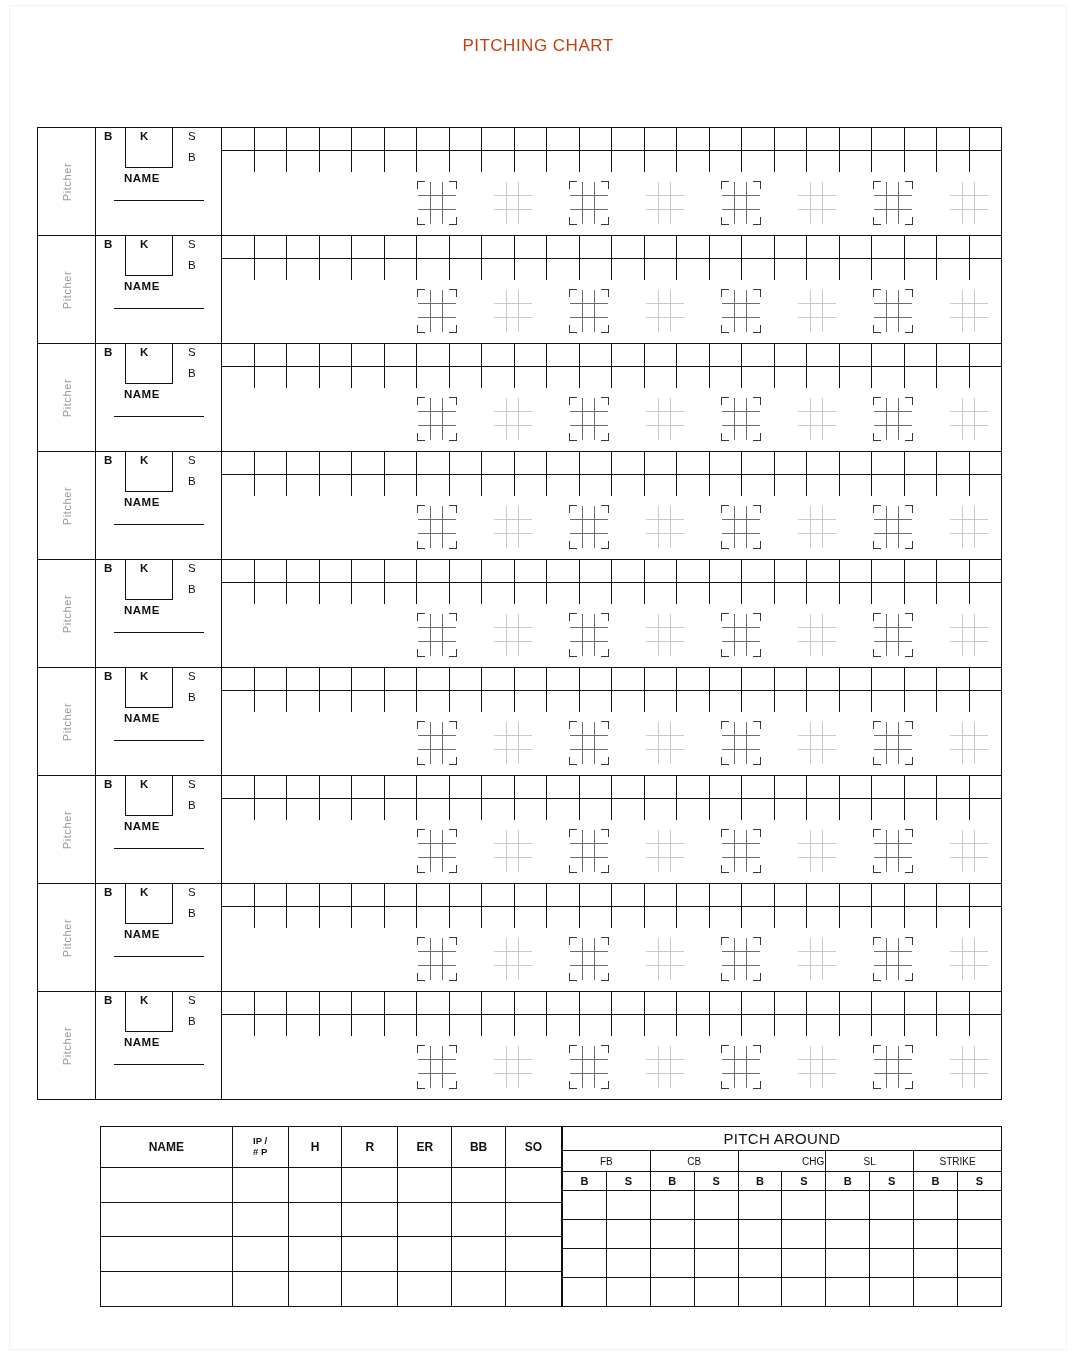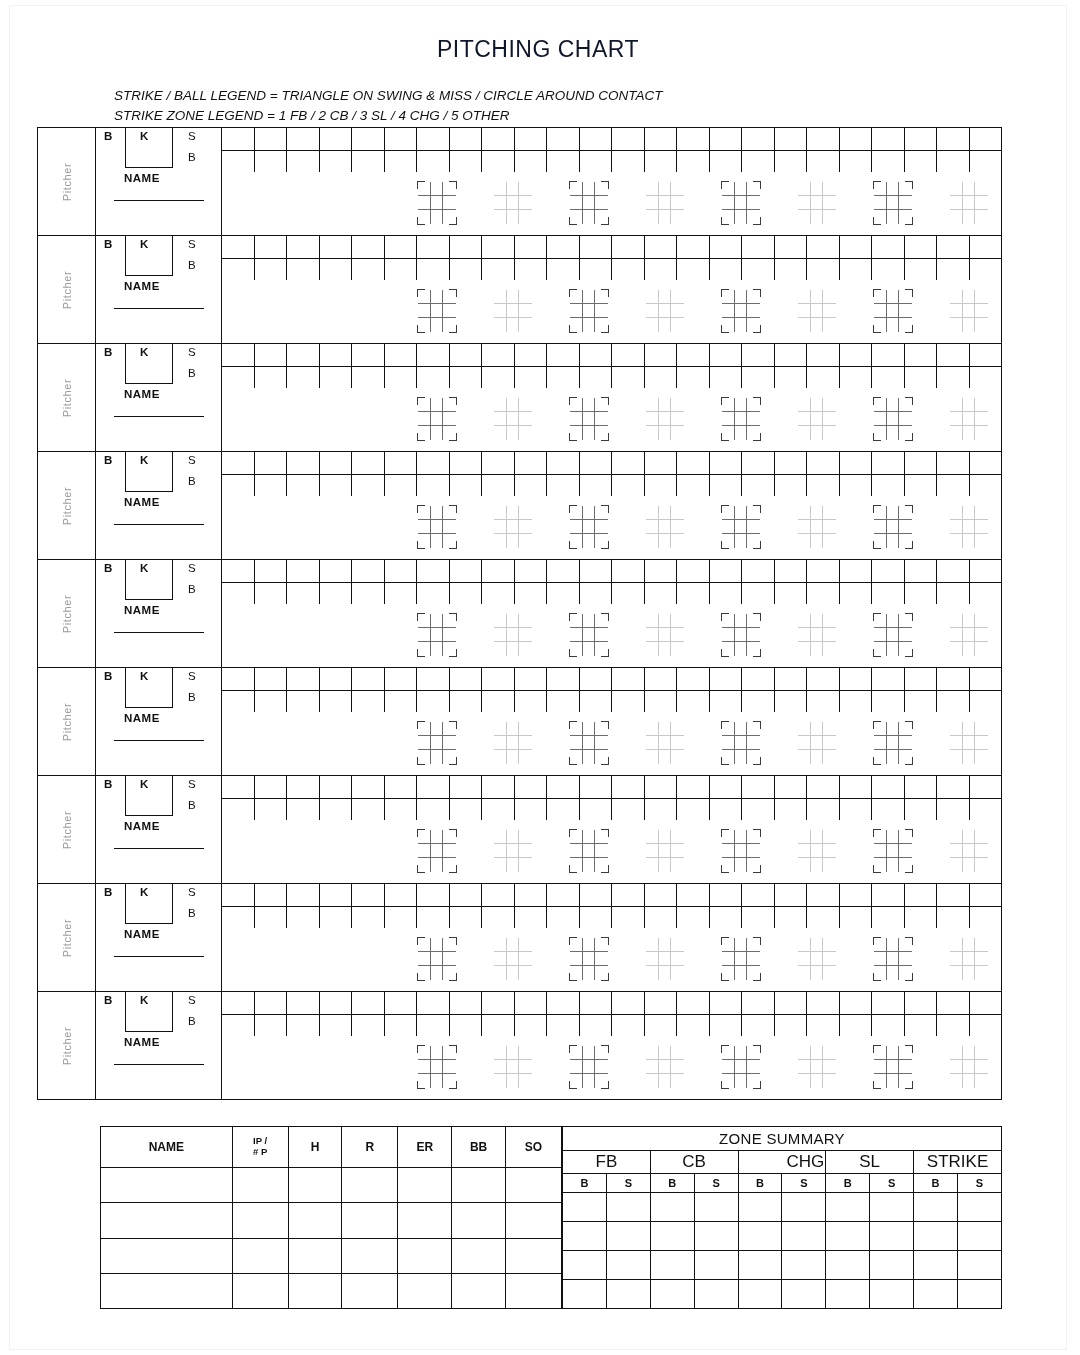--- a/index.html
+++ b/index.html
@@ -16,23 +16,23 @@
     position:absolute;
     left:10px;top:6px;
     width:1056px;height:1343px;
     background:#fff;
     box-shadow:0 0 0 1px #f2f2f2;
   }
   .title{
     position:absolute;
     left:0;right:0;top:30px;
     text-align:center;
-    font-size:23px;
+    font-size:17px;
     letter-spacing:.5px;
-    color:#0f172a;
+    color:#c2410c;
   }
   .legend{
     position:absolute;
     left:104px;top:80px;
     font-size:13.5px;
     font-style:italic;
     color:#111;
     line-height:1.45;
     white-space:nowrap;
   }
@@ -196,43 +196,39 @@
     font-weight:bold;
     height:34px;
   }
   .ip{
     font-size:9.5px;
     font-weight:bold;
     line-height:1.15;
   }
   .big-head{
     text-align:center;
-    font-size:17px;
+    font-size:10px;
     height:21px;
   }
   .bs-head{
     text-align:center;
     font-size:11px;
     font-weight:bold;
     height:19px;
   }
   .blank-row td{height:29px;}
 </style>
 </head>
 <body>
 
 <div class="page">
   <div class="sheet">
 
     <div class="title">PITCHING CHART</div>
 
-    <div class="legend">
-      <div>STRIKE / BALL LEGEND = TRIANGLE ON SWING &amp; MISS    /    CIRCLE AROUND CONTACT</div>
-      <div>STRIKE ZONE LEGEND = 1 FB / 2 CB / 3 SL / 4 CHG / 5 OTHER</div>
-    </div>
 
     <div class="rows" id="rows">
         <div class="prow">
           <div class="pitcher-tab">
             <span>Pitcher</span>
           </div>
           <div class="name-cell">
             <div class="bs-box"></div>
             <div class="lbl-b">B</div>
             <div class="lbl-k">K</div>
@@ -2407,21 +2403,21 @@
               <td></td>
               <td></td>
               <td></td>
             </tr>
           </tbody>
       </table>
 
       <table class="pitch-summary">
         <tbody>
             <tr>
-          <td class="sum-head" colspan="10">ZONE SUMMARY</td>
+          <td class="sum-head" colspan="10">PITCH AROUND</td>
         </tr>
         <tr id="pitch-groups">
               <td class="big-head" colspan="2" style="width: 88px;">FB</td>
               <td class="big-head" colspan="2" style="width: 88px;">CB</td>
               <td class="big-head" colspan="2" style="width: 88px; text-align: right;">CHG</td>
               <td class="big-head" colspan="2" style="width: 88px;">SL</td>
               <td class="big-head" colspan="2" style="width: 88px;">STRIKE</td>
             </tr>
         <tr id="pitch-subs">
               <td class="bs-head" style="width: 44px;">B</td>

